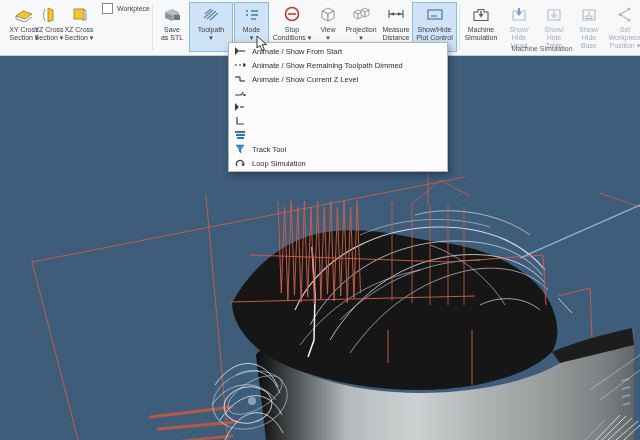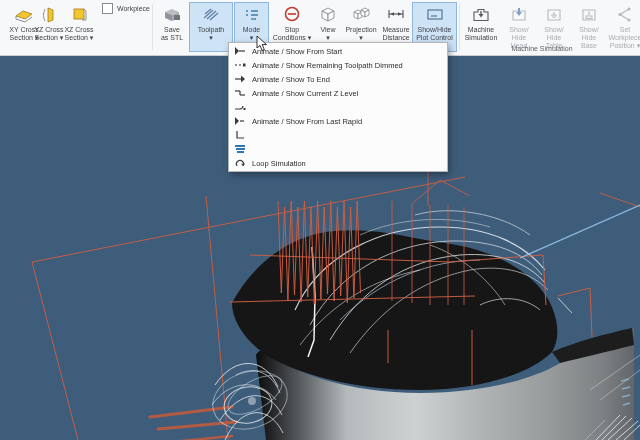--- a/index.html
+++ b/index.html
@@ -266,29 +266,20 @@
             <line x1="5" y1="5" x2="7" y2="5"></line>
           </g>
           <rect x="9" y="3.5" width="2.5" height="3" fill="#3a3a3a"></rect>
         </svg>
       </span>
       <span class="mi-label">Animate / Show Remaining Toolpath Dimmed</span>
     </div>
     <div class="menu-item">
       <span class="mi-icon">
         <svg width="12" height="10" viewBox="0 0 12 10">
-          <line x1="1" y1="5" x2="7" y2="5" stroke="#3a3a3a" stroke-width="1.2"></line>
-          <polygon points="11,5 7,1.5 7,8.5" fill="#3a3a3a"></polygon>
-        </svg>
-      </span>
-      <span class="mi-label">Animate / Show To End</span>
-    </div>
-    <div class="menu-item">
-      <span class="mi-icon">
-        <svg width="12" height="10" viewBox="0 0 12 10">
           <g stroke="#3a3a3a" stroke-width="1.2">
             <line x1="1" y1="3" x2="6" y2="3"></line>
             <line x1="6" y1="7" x2="11" y2="7"></line>
             <line x1="6" y1="3" x2="6" y2="7"></line>
           </g>
         </svg>
       </span>
       <span class="mi-label">Animate / Show Current Z Level</span>
     </div>
     <div class="menu-item">
@@ -299,39 +290,46 @@
         </svg>
       </span>
     </div>
     <div class="menu-item">
       <span class="mi-icon">
         <svg width="12" height="10" viewBox="0 0 12 10">
           <polygon points="1,1 5,5 1,9" fill="#3a3a3a"></polygon>
           <line x1="6" y1="5" x2="10" y2="5" stroke="#3a3a3a" stroke-width="1.2"></line>
         </svg>
       </span>
-      <span class="mi-label">Animate / Show From Last Rapid</span>
     </div>
     <div class="menu-item">
       <span class="mi-icon">
         <svg width="12" height="10" viewBox="0 0 12 10">
           <path d="M3,1 v7 h7" fill="none" stroke="#3a3a3a" stroke-width="1.2"></path>
         </svg>
       </span>
     </div>
     <div class="menu-item">
       <span class="mi-icon">
         <svg width="12" height="10" viewBox="0 0 12 10">
           <g fill="#2e75b6">
             <rect x="1" y="1" width="10" height="2"></rect>
             <rect x="2" y="4" width="9" height="2"></rect>
             <rect x="3" y="7" width="7" height="2"></rect>
           </g>
         </svg>
       </span>
+    </div>
+    <div class="menu-item">
+      <span class="mi-icon">
+        <svg width="12" height="10" viewBox="0 0 12 10">
+          <polygon points="2,1 10,1 7,5 7,9 5,7 5,5" fill="#3e88c7" stroke="#2a5e8c" stroke-width="0.5"></polygon>
+        </svg>
+      </span>
+      <span class="mi-label">Track Tool</span>
     </div>
     <div class="menu-item">
       <span class="mi-icon">
         <svg width="12" height="10" viewBox="0 0 12 10">
           <path d="M3,8 A3.6,3.6 0 1 1 9,8" fill="none" stroke="#444" stroke-width="1.2"></path>
           <polygon points="9,8 7,5.8 11,5.8" fill="#444"></polygon>
         </svg>
       </span>
       <span class="mi-label">Loop Simulation</span>
     </div>

